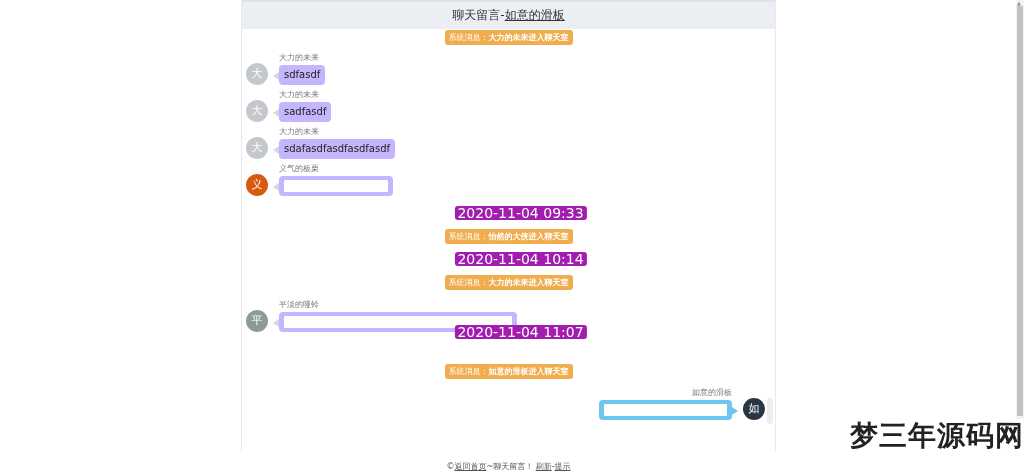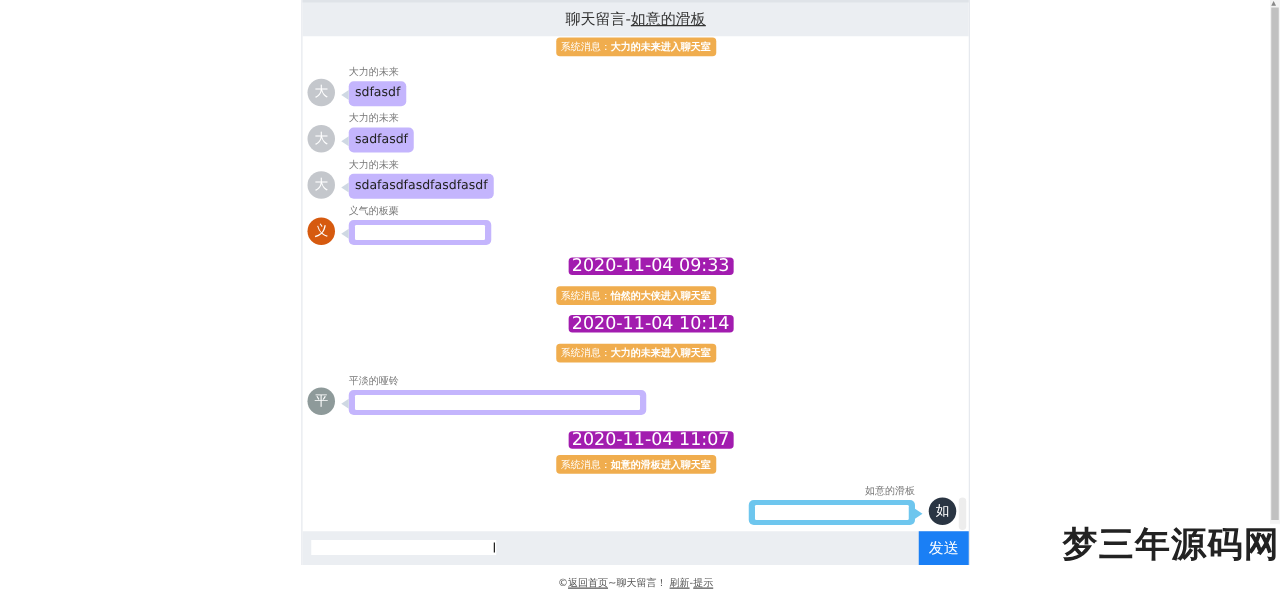--- a/index.html
+++ b/index.html
@@ -100,42 +100,37 @@
     </div>
 
     <div class="msg" style="top:271px;">
       <div class="avatar" style="background:#8e9a9a;">平</div>
       <div class="nick">平淡的哑铃</div>
       <div class="bubble" style="width:238px;">
           <span class="inner"></span>
         </div>
     </div>
 
-    <div class="time-msg" style="top:316px;text-align:center;">2020-11-04 11:07</div>
+    <div class="time-msg" style="top:296px;text-align:center;">2020-11-04 11:07</div>
 
     <div class="sys-msg" style="top:335px;">
       <span>系统消息：</span><b>如意的滑板进入聊天室</b>
     </div>
 
     <div class="msg-right" style="top:359px; width:180px; height:40px;">
       <div class="avatar" style="background:#2a3543;">如</div>
       <div class="nick">如意的滑板</div>
       <div class="bubble" style="width:133px;">
           <span class="inner"></span>
         </div>
     </div>
 
     <div class="inner-scroll"></div>
   </div>
 
-  <div class="input-bar">
-    <input class="msg-input" type="text" placeholder="" style="">
-    <span class="caret"></span>
-    <button class="send-btn">发送</button>
-  </div>
 </div>
 
 <div class="footer">
   <span>©</span><a>返回首页</a><span>~聊天留言！</span> <a>刷新</a><span>-</span><a>提示</a>
 </div>
 
 <div class="page-scrollbar">
   <span class="arrow">▲</span>
   <div class="thumb"></div>
 </div>

